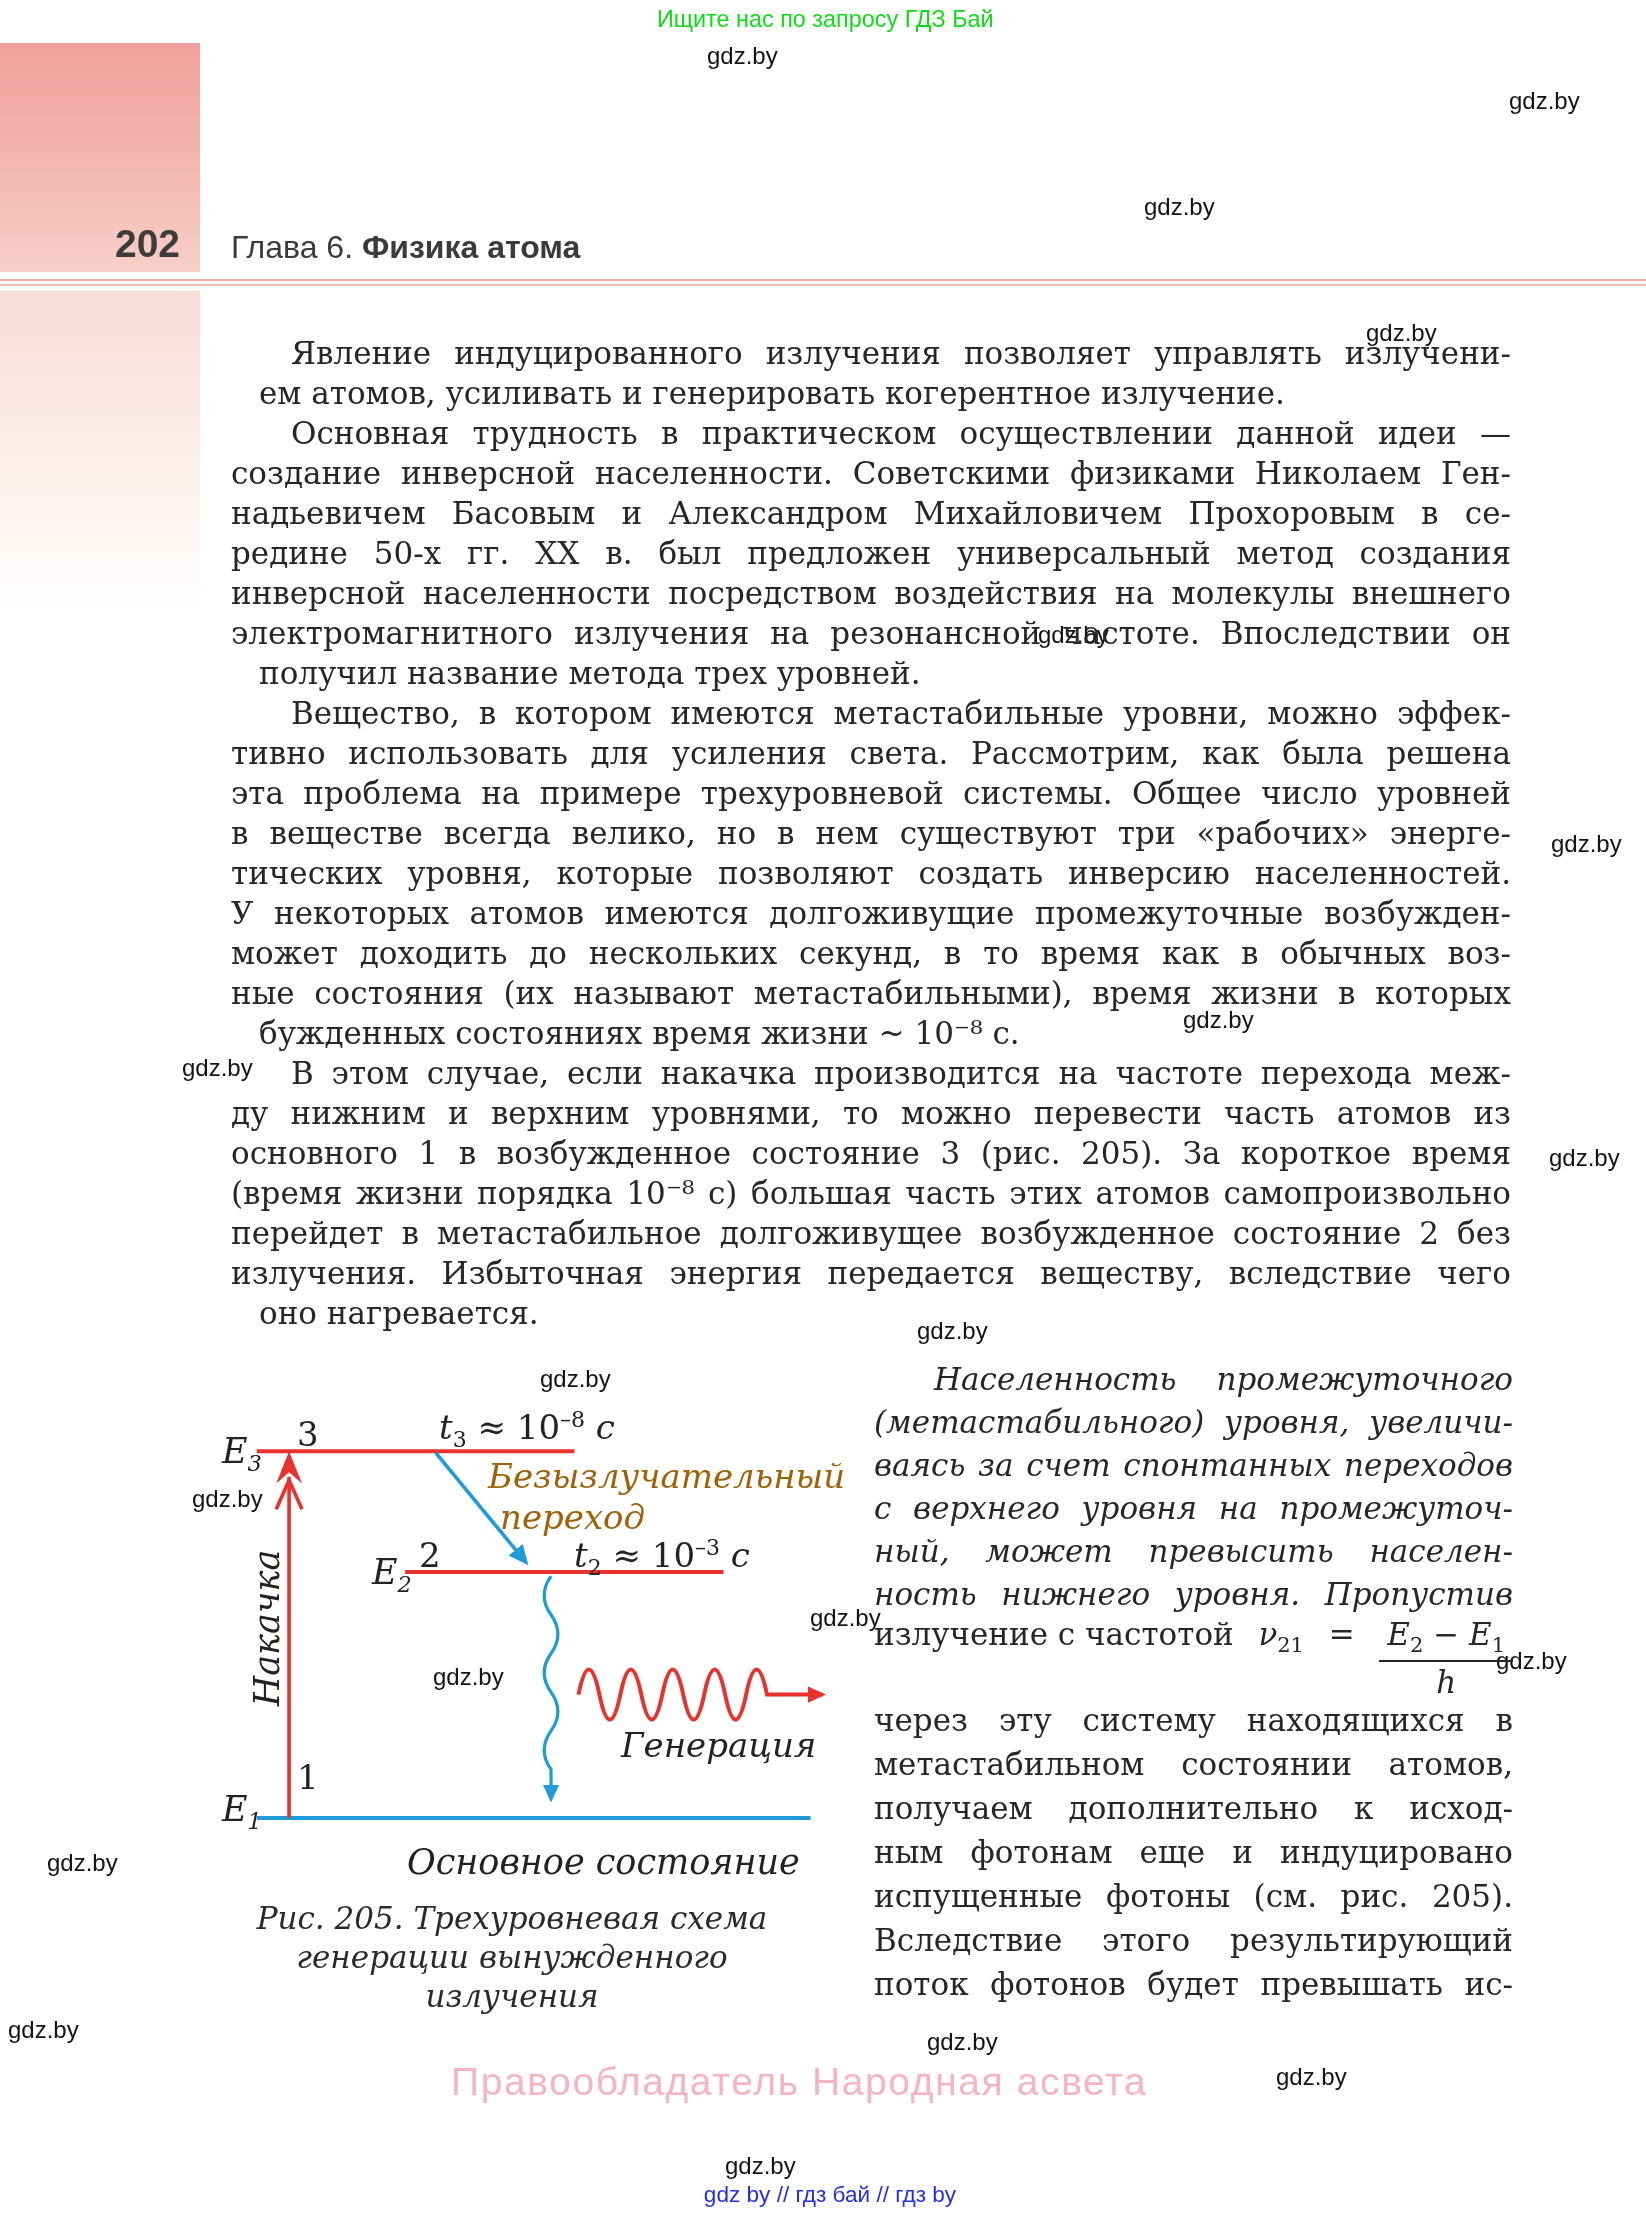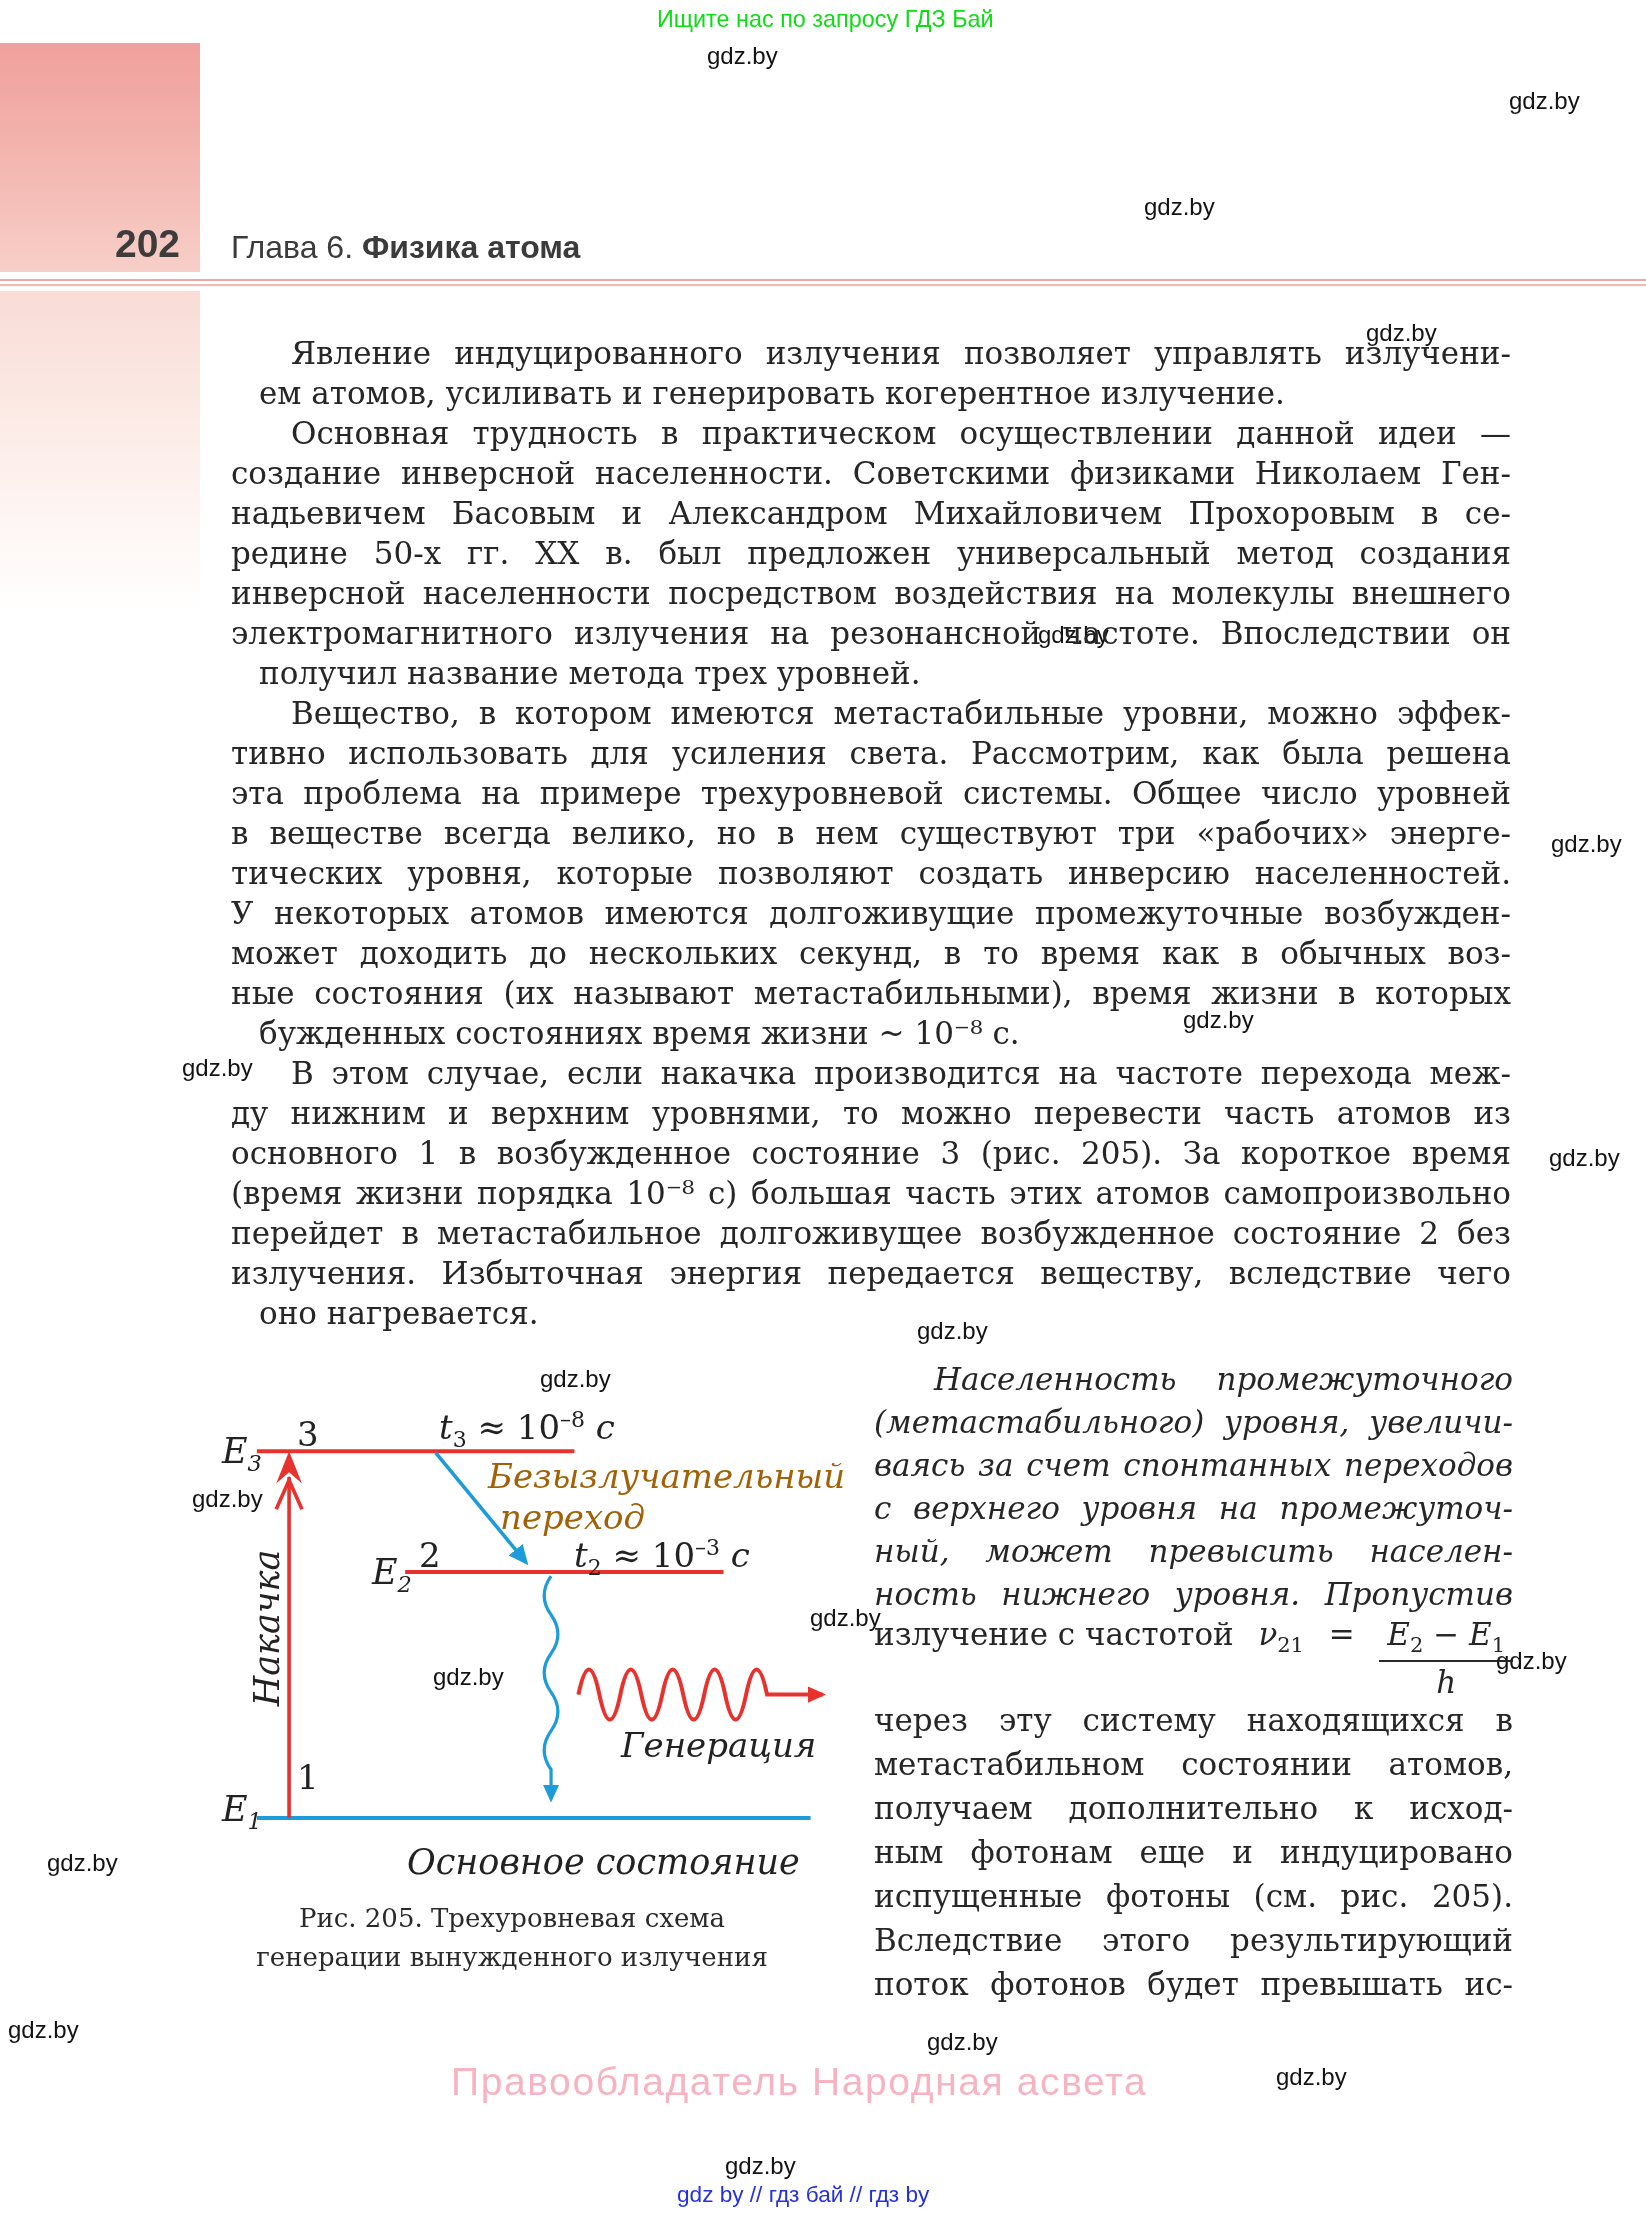--- a/index.html
+++ b/index.html
@@ -90,32 +90,32 @@
     position:absolute;left:267px;top:1628px;
     transform:translate(-50%,-50%) rotate(-90deg);
     font-size:35px;font-style:italic;color:#222;white-space:nowrap;
   }
   .gen-label{position:absolute;left:621px;top:1725px;width:169px;text-align:center;
     font-size:34px;font-style:italic;color:#222;white-space:nowrap;}
   .ground-label{position:absolute;left:407px;top:1842px;
     font-size:35px;font-style:italic;color:#222;white-space:nowrap;}
   .fig-caption{
     position:absolute;left:226px;top:1899px;width:572px;
-    font-size:26px;color:#2a2a2a;text-align:center;line-height:39px;
+    font-size:31px;color:#2a2a2a;text-align:center;line-height:39px;font-style:italic;
   }
   
   .copyright{
     position:absolute;left:451px;top:2060px;width:741px;
     font-family:"Liberation Sans", sans-serif;
     font-size:39px;letter-spacing:1.6px;color:#f7b3c2;white-space:nowrap;
   }
   .bottom-links{
     position:absolute;left:677px;top:2182px;width:306px;
     font-family:"Liberation Sans", sans-serif;
-    font-size:22.6px;color:#2531de;text-align:left;white-space:nowrap;
+    font-size:22.6px;color:#2531de;text-align:center;white-space:nowrap;
   }
 </style>
 </head>
 <body>
 
 <div class="promo">Ищите нас по запросу ГДЗ Бай</div>
 
 <span class="wm" style="left:707px;top:42px">gdz.by</span>
 <span class="wm" style="left:1509px;top:87px">gdz.by</span>
 <span class="wm" style="left:8.9px;top:153px">gdz.by</span>

